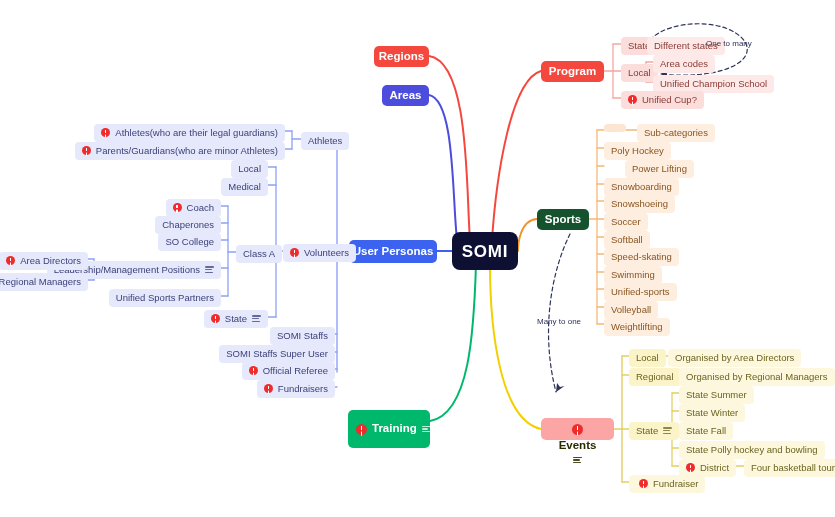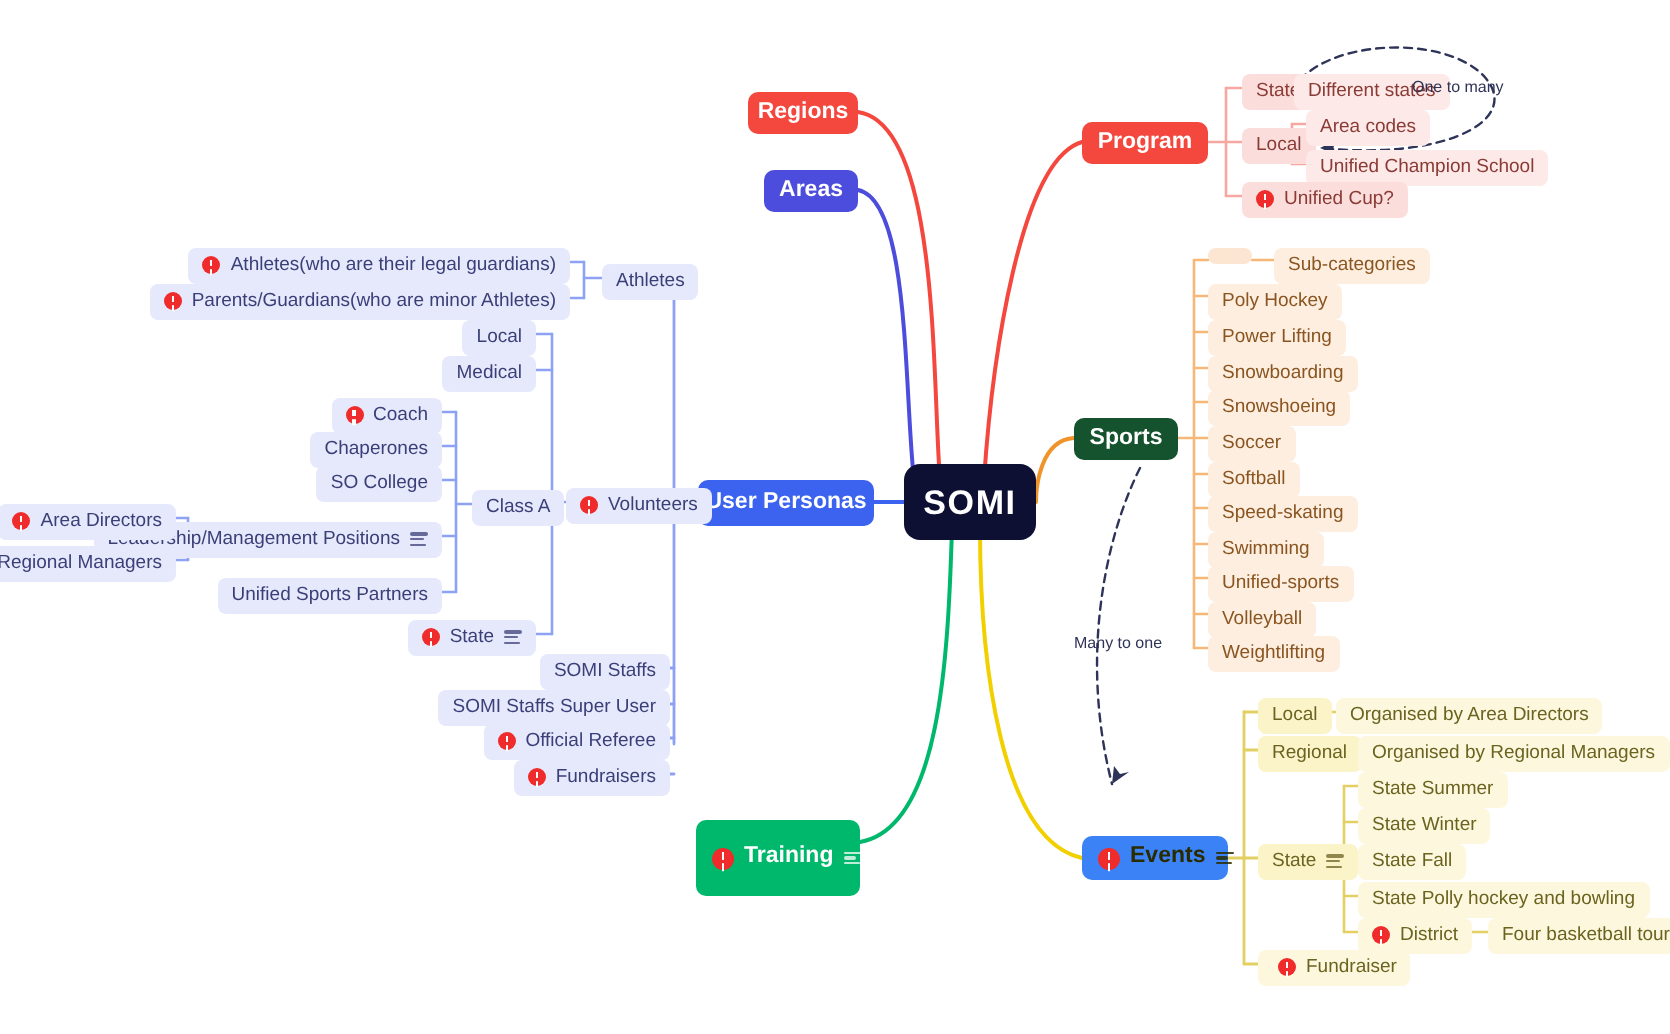--- a/index.html
+++ b/index.html
@@ -47,21 +47,21 @@
     font-weight: 700;
     padding: 7px 12px;
     border-radius: 5px;
     justify-content: center;
   }
   .pill.regions  { background: #f4483f; }
   .pill.areas    { background: #4c4ddc; }
   .pill.personas { background: #3b63ef; }
   .pill.program  { background: #f4483f; }
   .pill.sports   { background: #14532d; }
-  .pill.events   { background: #3b82f6; color: #2b2b00; }
+  .pill.events   { background: #fca5a5; color: #2b2b00; flex-direction: column; }
   .pill.training { background: #00b86b; }
 
   
   .chip {
     font-size: 9.5px;
     padding: 4px 7px;
     border-radius: 4px;
     font-weight: 400;
   }
   .chip.blue   { background: #e6e9fb; color: #3a3f78; }
@@ -302,21 +302,21 @@
   <div class="node chip orange empty" style="left:604px; top:124px; width:22px;">
     <span class="lbl"></span>
   </div>
   <div class="node chip orangel" style="left:637px; top:124px;">
     <span class="lbl">Sub-categories</span>
   </div>
 
   <div class="node chip orangel" style="left:604px; top:142px;">
     <span class="lbl">Poly Hockey</span>
     </div>
-  <div class="node chip orangel" style="left:604px; top:160px;">
+  <div class="node chip orangel" style="left:625px; top:160px;">
     <span class="lbl">Power Lifting</span>
     </div>
   <div class="node chip orangel" style="left:604px; top:178px;">
     <span class="lbl">Snowboarding</span>
     </div>
   <div class="node chip orangel" style="left:604px; top:195px;">
     <span class="lbl">Snowshoeing</span>
     </div>
   <div class="node chip orangel" style="left:604px; top:213px;">
     <span class="lbl">Soccer</span>

